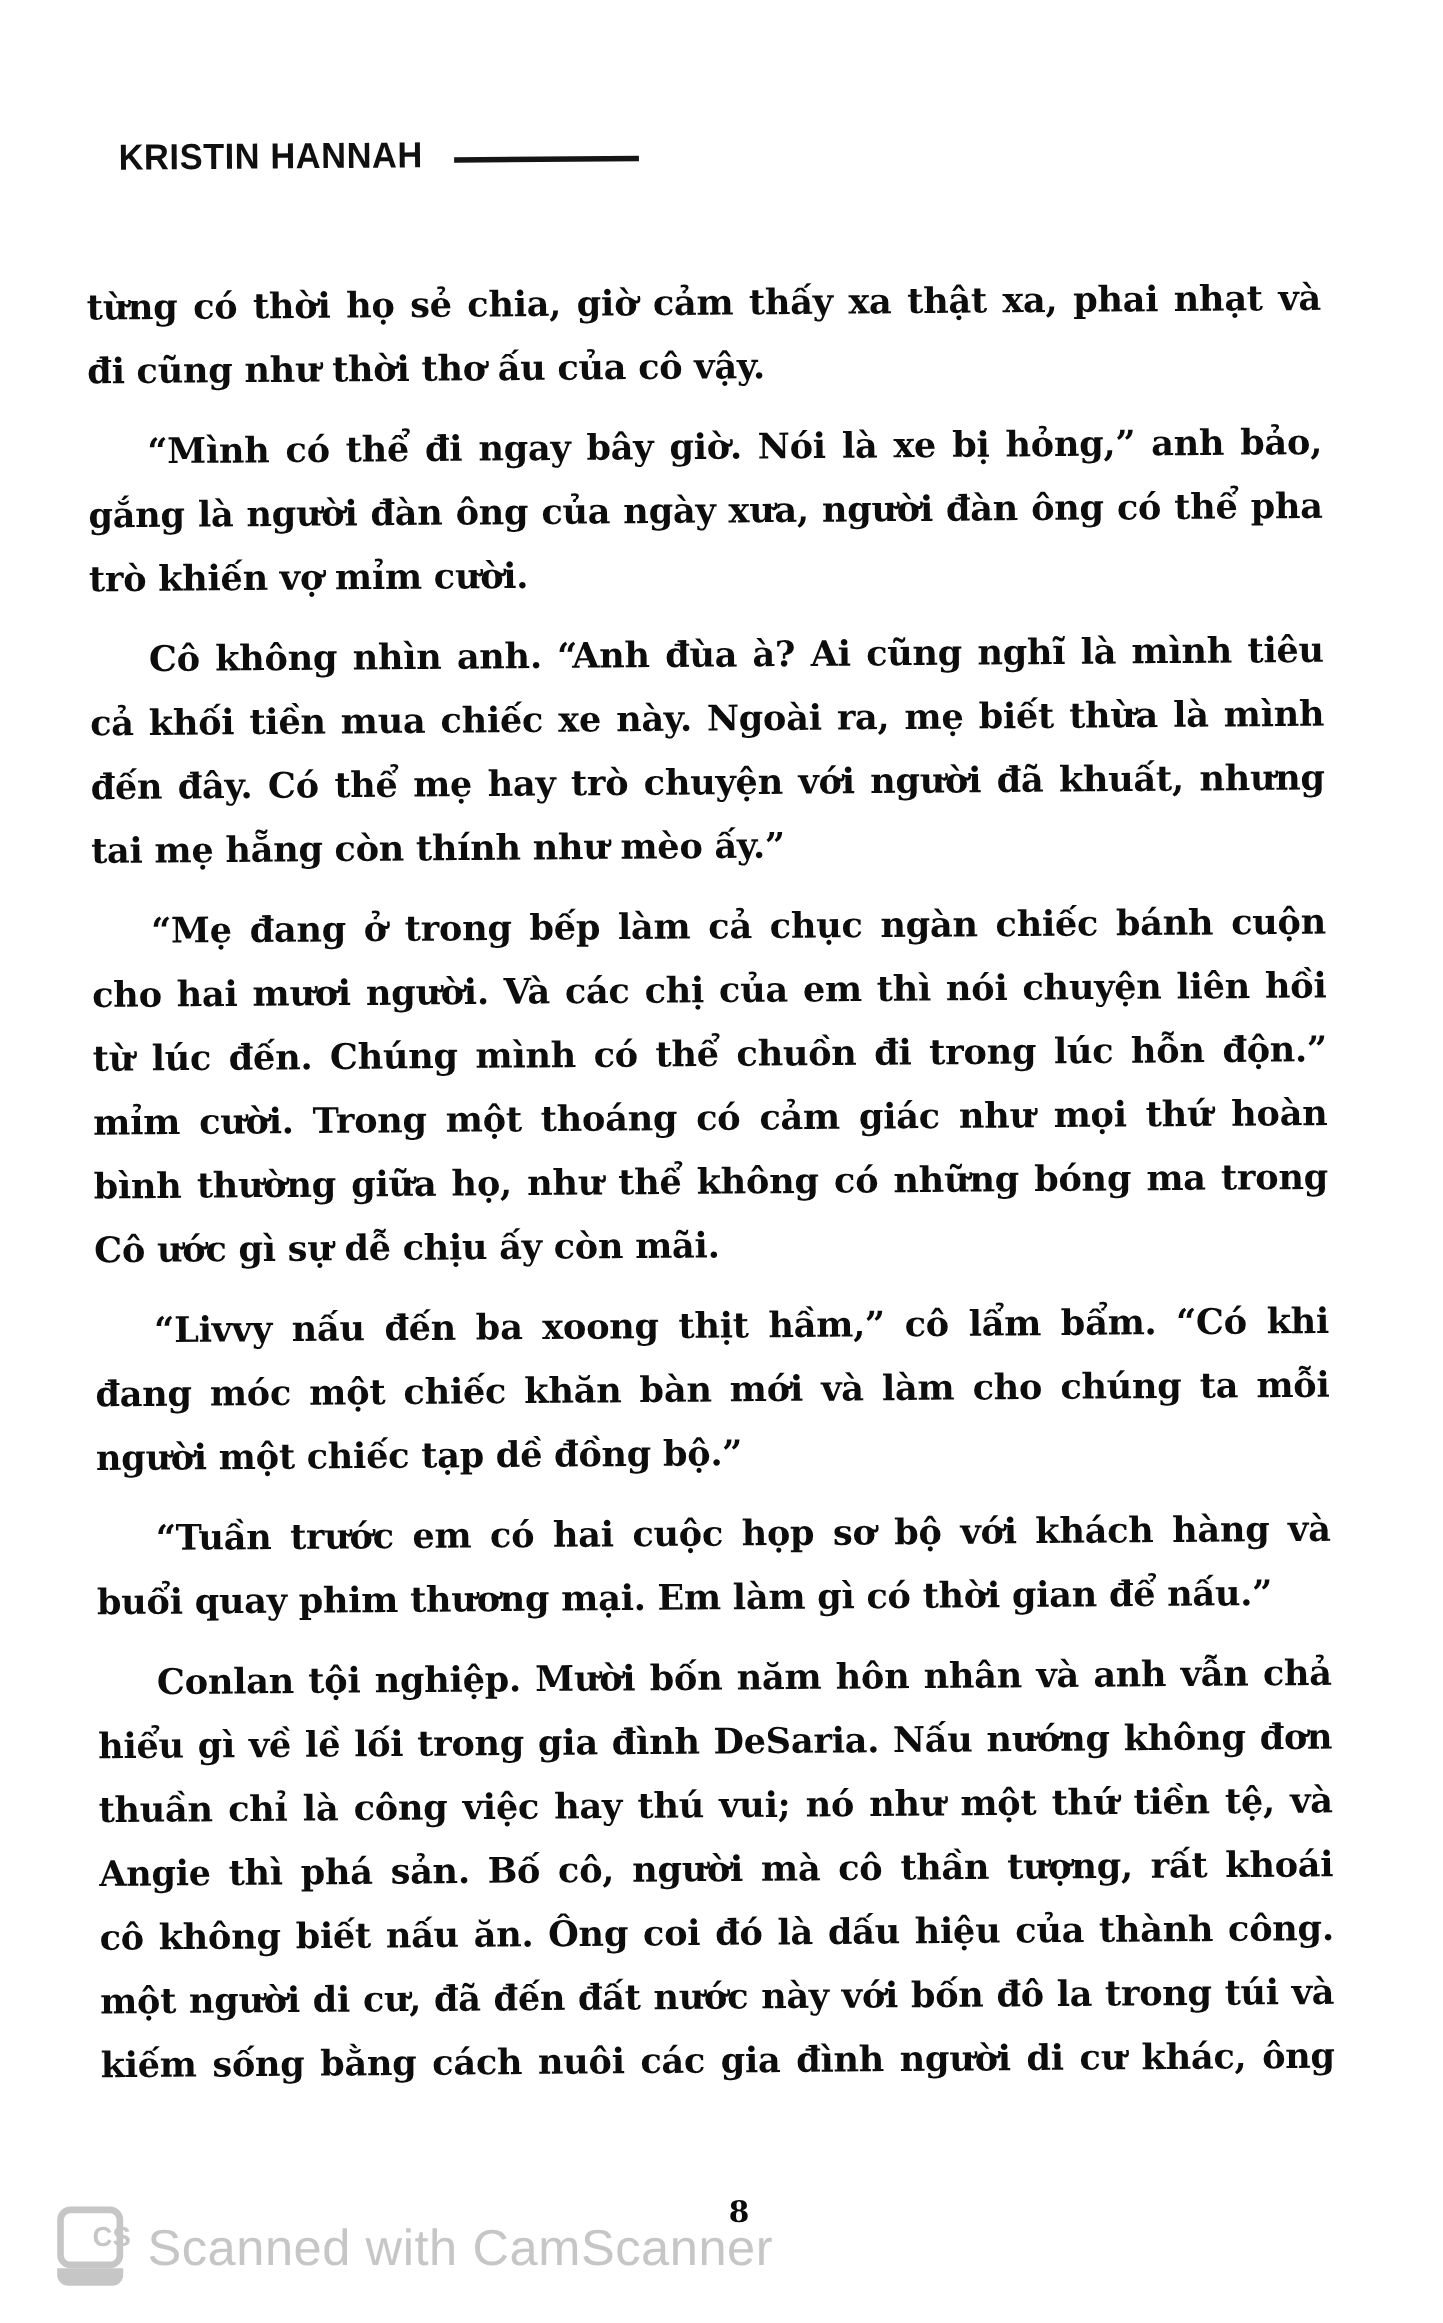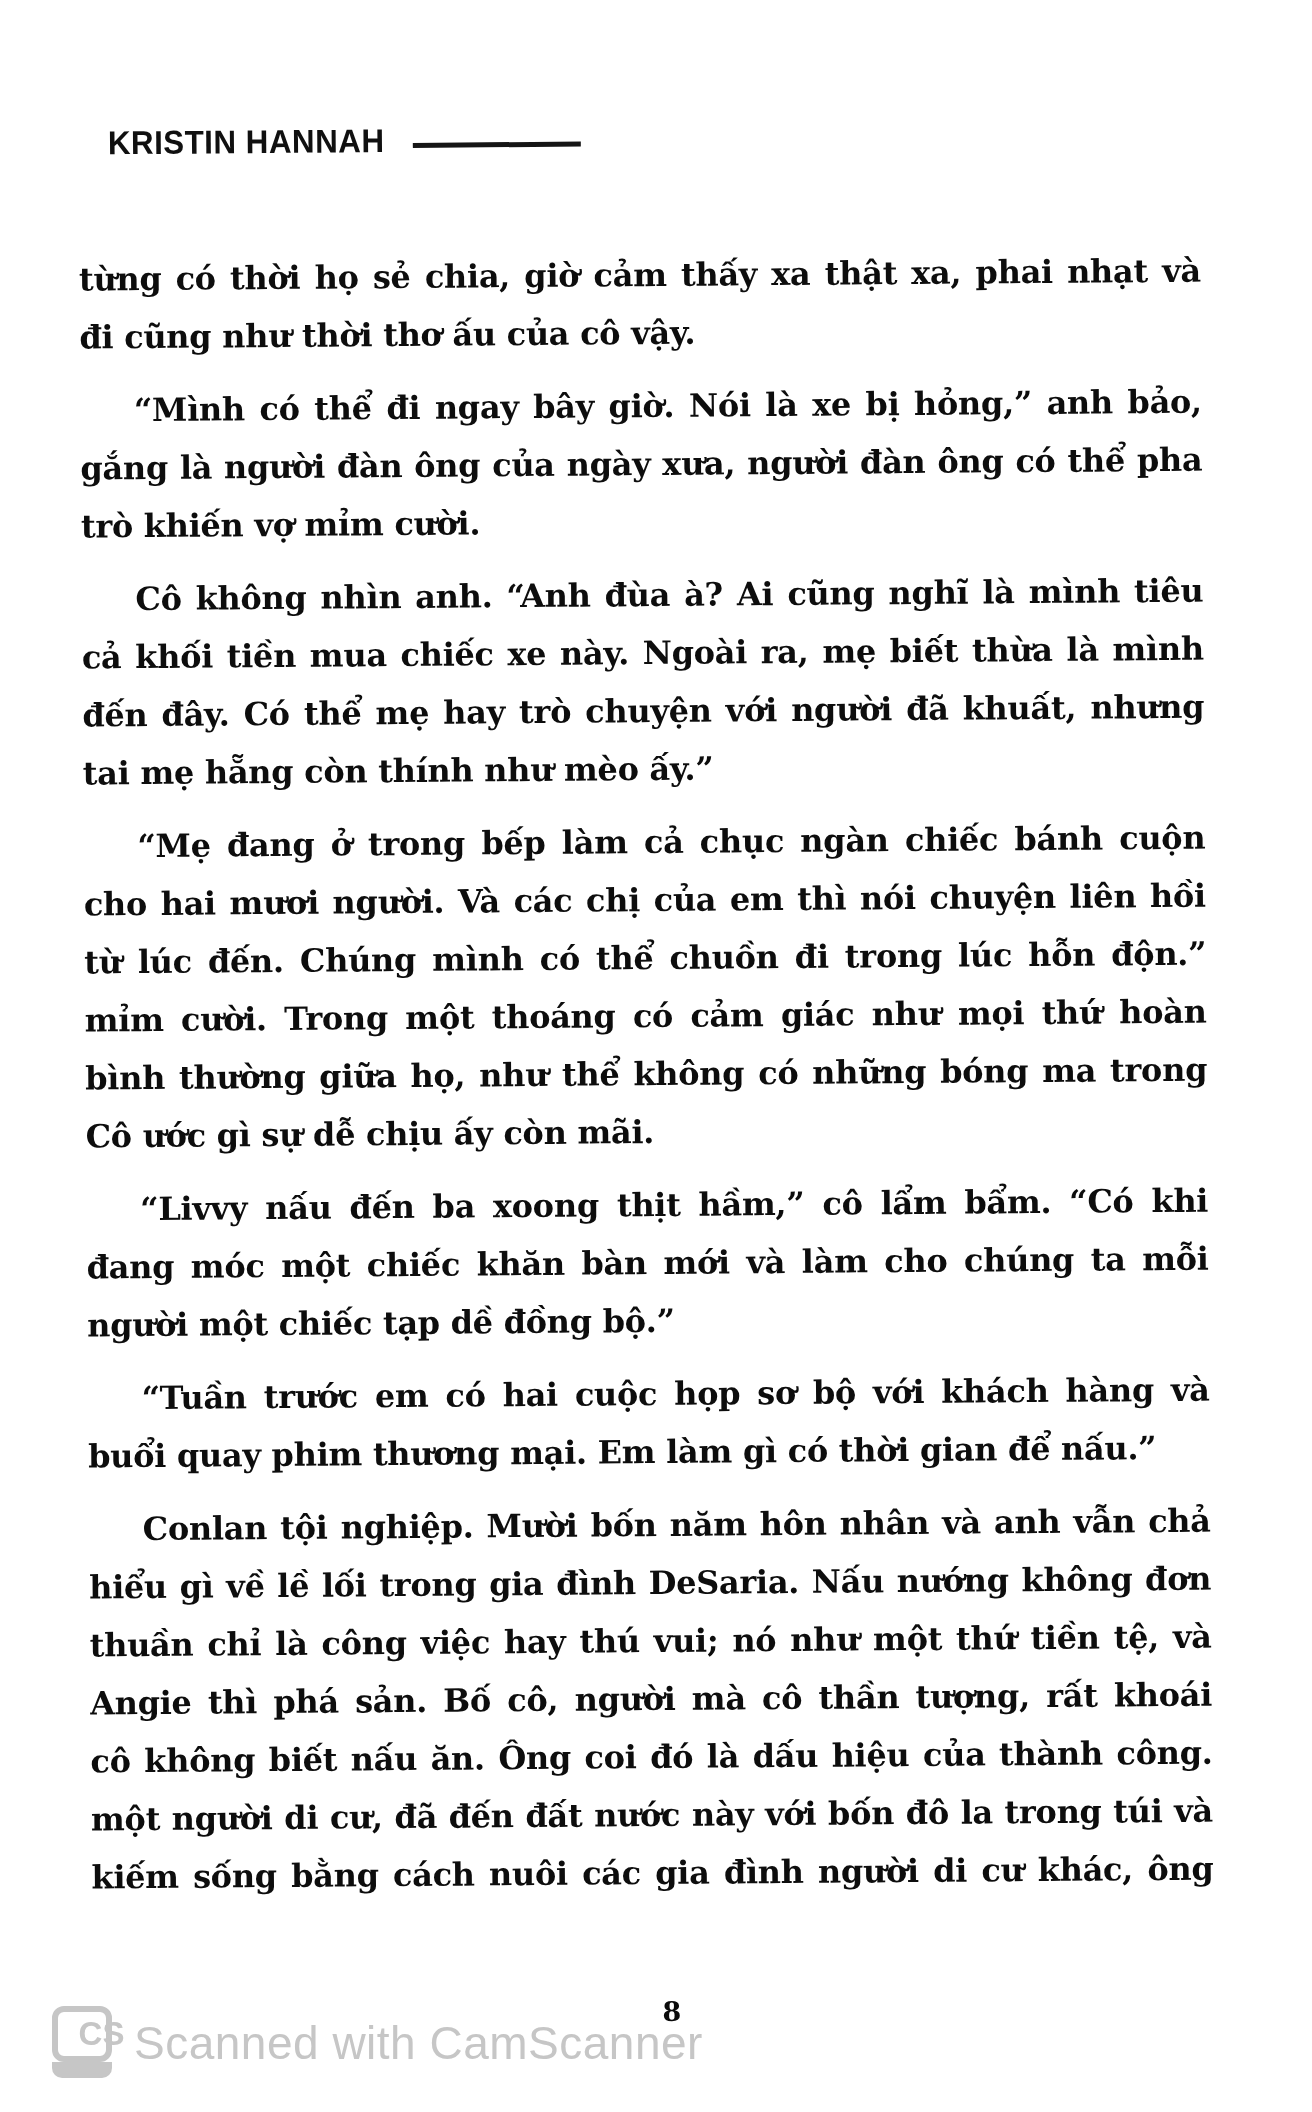--- a/index.html
+++ b/index.html
@@ -74,21 +74,21 @@
   .cs-box {
     box-sizing: border-box;
     width: 60px; height: 56px;
     border: 6px solid var(--wm, #c6c6c6);
     border-radius: 12px;
     display: flex; align-items: center; justify-content: center;
   }
   .cs-box span {
     font-family: "Liberation Sans", sans-serif;
     font-weight: bold;
-    font-size: 33px;
+    font-size: 25px;
     color: var(--wm, #c6c6c6);
     letter-spacing: 0px;
     margin-left: 39px;
   }
   .cs-tab {
     position: absolute; left: 0; top: 56px;
     width: 60px; height: 16px;
     background: var(--wm, #c6c6c6);
     border-radius: 0 0 10px 10px;
   }

